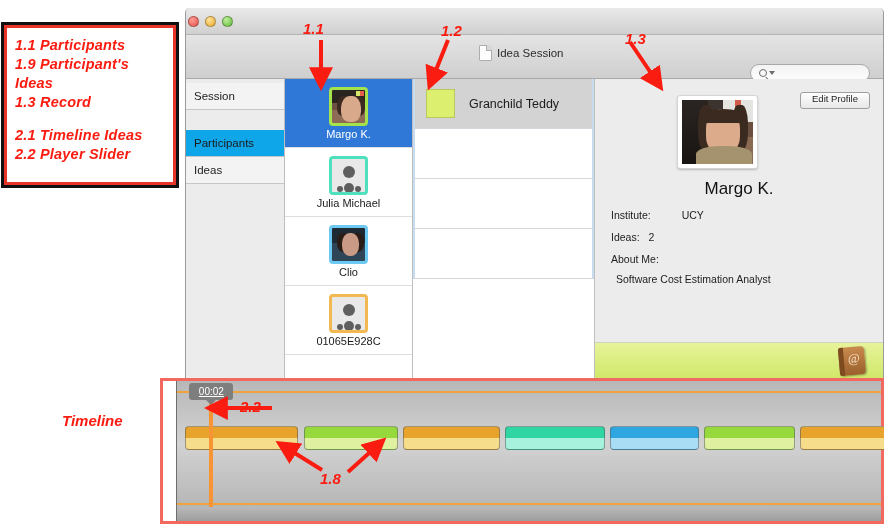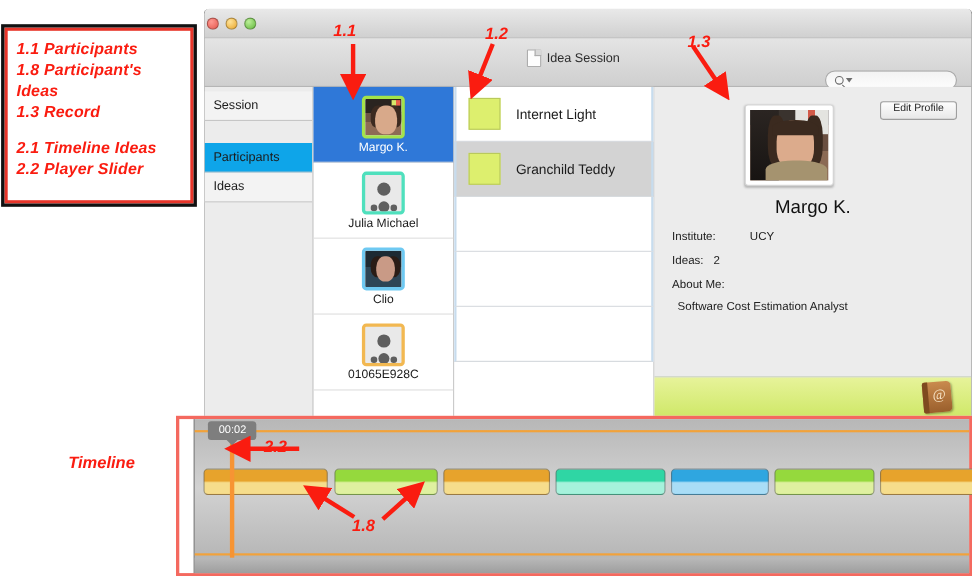--- a/index.html
+++ b/index.html
@@ -195,41 +195,41 @@
     border:1px solid rgba(90,90,90,.55);
   }
   .s-orange { background:linear-gradient(#e7a32c 0 48%, #f6dd8c 52% 100%); }
   .s-green  { background:linear-gradient(#95d93d 0 48%, #dff0a0 52% 100%); }
   .s-teal   { background:linear-gradient(#2fd6a4 0 48%, #a6f2dc 52% 100%); }
   .s-blue   { background:linear-gradient(#2fa6e0 0 48%, #a9ddf6 52% 100%); }
   .playhead { position:absolute; top:22px; bottom:0; width:4px; background:#f79433; }
   .pill {
     position:absolute; top:2px; width:44px; height:17px; background:#7e7e7e;
     border-radius:3px; color:#fff; font-size:10px;
-    display:flex; align-items:center; justify-content:center;
+    display:flex; align-items:center; justify-content:center;text-decoration:underline;
   }
   .pill:after { content:""; position:absolute; left:50%; bottom:-5px; transform:translateX(-50%);
     width:0;height:0;border-left:5px solid transparent;border-right:5px solid transparent;
     border-top:5px solid #7e7e7e; }
   .tl-bottombar { position:absolute; left:0; right:0; bottom:0; height:14px;
     background:linear-gradient(#b9b9b9,#9e9e9e); }
 
   
   .anno { position:absolute; color:#fa1c10; font-weight:bold; font-style:italic; font-size:15px; }
   svg.arrows { position:absolute; left:0; top:0; width:884px; height:524px;
                pointer-events:none; }
 </style>
 </head>
 <body>
 
 <div id="root">
 
   <div class="legend">
     <div class="ln">1.1 Participants</div>
-    <div class="ln">1.8 Participant's</div>
+    <div class="ln">1.9 Participant's</div>
     <div class="ln">Ideas</div>
     <div class="ln">1.3 Record</div>
     <div class="gap"></div>
     <div class="ln">2.1 Timeline Ideas</div>
     <div class="ln">2.2 Player Slider</div>
   </div>
 
   <div class="timeline-label">Timeline</div>
 
   <div class="window">
@@ -286,24 +286,20 @@
           </div>
           <div class="p-name">Clio</div>
         </div>
         <div class="p-row">
           <div class="avatar av-org av-person"></div>
           <div class="p-name">01065E928C</div>
         </div>
       </div>
 
       <div class="ideas">
-        <div class="i-row">
-          <div class="swatch"></div>
-          <div class="i-label">Internet Light</div>
-        </div>
         <div class="i-row sel">
           <div class="swatch"></div>
           <div class="i-label">Granchild Teddy</div>
         </div>
         <div class="i-row"></div>
         <div class="i-row"></div>
         <div class="i-row"></div>
       </div>
 
       <div class="profile">

